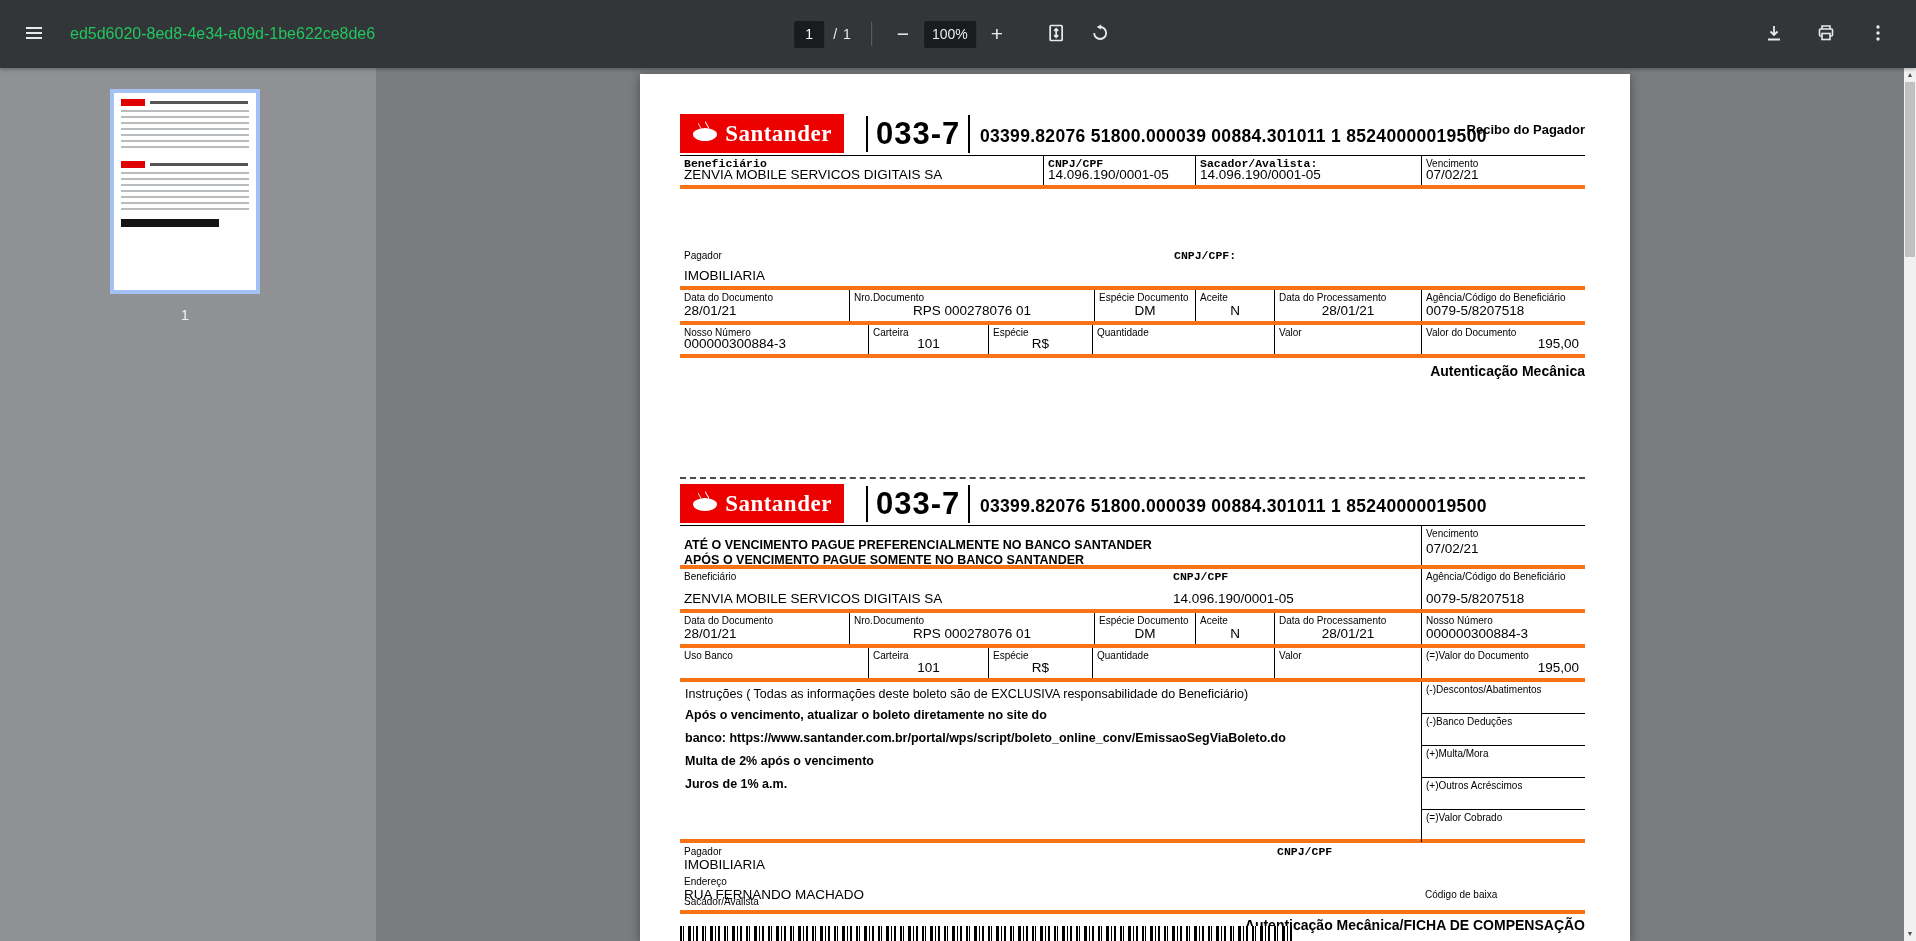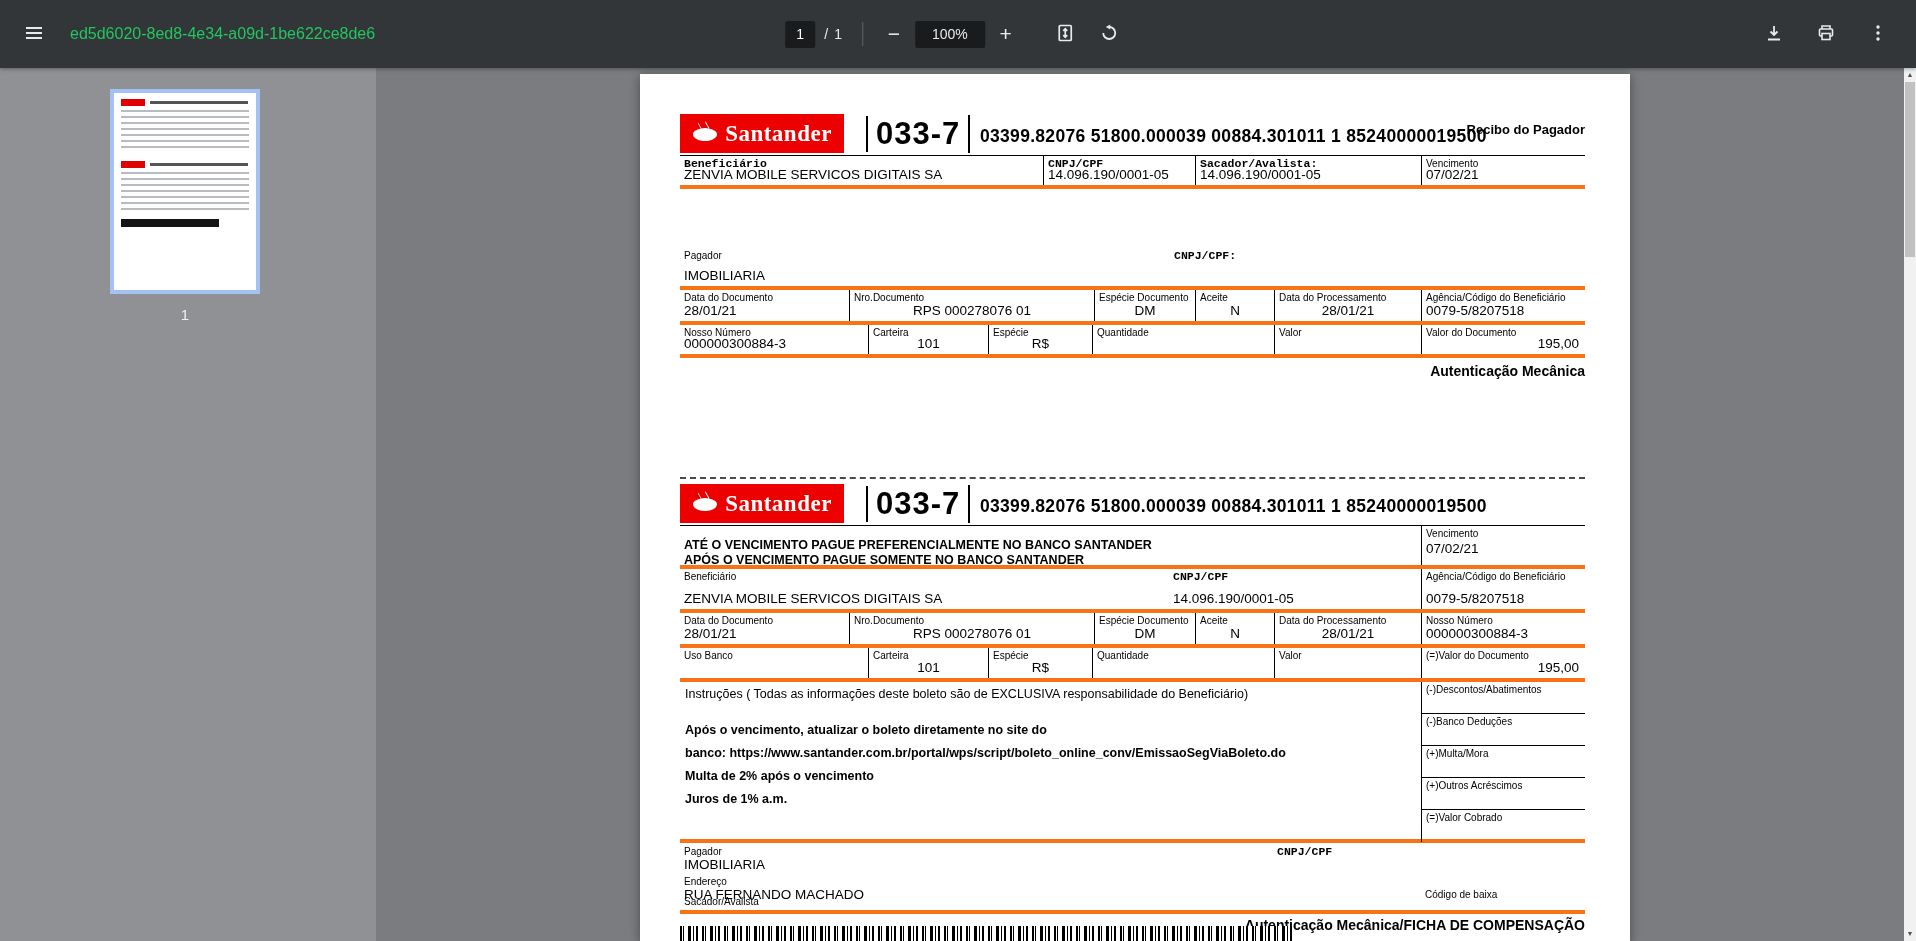--- a/index.html
+++ b/index.html
@@ -16,21 +16,21 @@
   .menu-btn { margin-left:12px; }
   .doc-title { margin-left:14px; font-size:16px; color:#22c55e; white-space:nowrap; }
   .tb-center { position:absolute; left:50%; top:0; height:100%; transform:translateX(-50%);
                display:flex; align-items:center; }
   .page-box { width:30px; height:27px; background:#191b1c; color:#fff; text-align:center;
               border:none; font-size:14px; border-radius:2px; font-family:"Liberation Sans",sans-serif; }
   .page-suffix { font-size:14px; margin:0 8px 0 9px; display:flex; gap:6px; }
   .tb-divider { width:1px; height:24px; background:#5f6368; margin:0 12px; }
   .glyph-btn { font-size:21px; width:38px; height:38px; }
   .zoom-box { min-width:52px; height:27px; background:#191b1c; border-radius:2px; display:flex;
-              align-items:center; justify-content:center; font-size:14px; margin:0 2px; padding:0 17px; }
+              align-items:center; justify-content:center; font-size:14px; margin:0 2px; padding:0 8px; }
   .tb-gap { width:18px; }
   .tb-right { margin-left:auto; display:flex; align-items:center; padding-right:16px; gap:8px; }
 
   
   .sidebar { position:absolute; top:68px; left:0; width:376px; bottom:0; background:#8f9194; }
   .thumb { position:absolute; top:21px; left:110px; width:150px; height:205px; background:#fff;
            border:4px solid #a3c1f2; cursor:pointer; }
   .thumb > div { position:absolute; }
   .th-logo { background:#e10000; width:24px; height:7px; left:7px; }
   .th-dline { background:#555; height:3px; left:36px; right:8px; }
@@ -59,21 +59,21 @@
   .tcell.nb { border-left:none; }
   .lbl  { font-size:10px; line-height:1.15; white-space:nowrap; }
   .lblm { font-family:"Liberation Mono", monospace; font-weight:bold; font-size:11.5px; line-height:1.1; white-space:nowrap; }
   .val  { position:absolute; bottom:3px; left:4px; font-size:13.5px; white-space:nowrap; }
   .val.c { left:0; right:0; text-align:center; }
   .val.r { left:auto; right:6px; }
   .abs { position:absolute; white-space:nowrap; }
   .bold { font-weight:bold; }
 
   .cutline { position:absolute; left:0; width:905px; border-top:2px dashed #4a4a4a; }
-  .instr-line { position:absolute; left:5px; font-size:12.5px; font-weight:bold; white-space:nowrap;margin-top:15px; }
+  .instr-line { position:absolute; left:5px; font-size:12.5px; font-weight:bold; white-space:nowrap; }
   .stackbox { position:absolute; left:741px; width:164px; border-left:1px solid #000; border-bottom:1px solid #000; padding:2px 0 0 4px; }
   .auth { position:absolute; right:0; font-weight:bold; font-size:14px; }
   .barcode { position:absolute; left:0; top:852px; width:612px; height:26px;
              background:repeating-linear-gradient(90deg,#000 0 2px,#fff 2px 3px,#000 3px 4px,#fff 4px 8px,#000 8px 11px,#fff 11px 13px,#000 13px 14px,#fff 14px 16px,#000 16px 18px,#fff 18px 22px); }
 
   
   .scrollbar { position:absolute; top:68px; right:0; width:12px; bottom:0; background:#f1f1f1; }
   .sb-arrow { position:absolute; left:0; width:12px; height:14px; color:#505050; font-size:7px;
               line-height:14px; text-align:center; background:#f1f1f1; cursor:pointer; }
   .sb-up { top:0; } .sb-down { bottom:0; }

